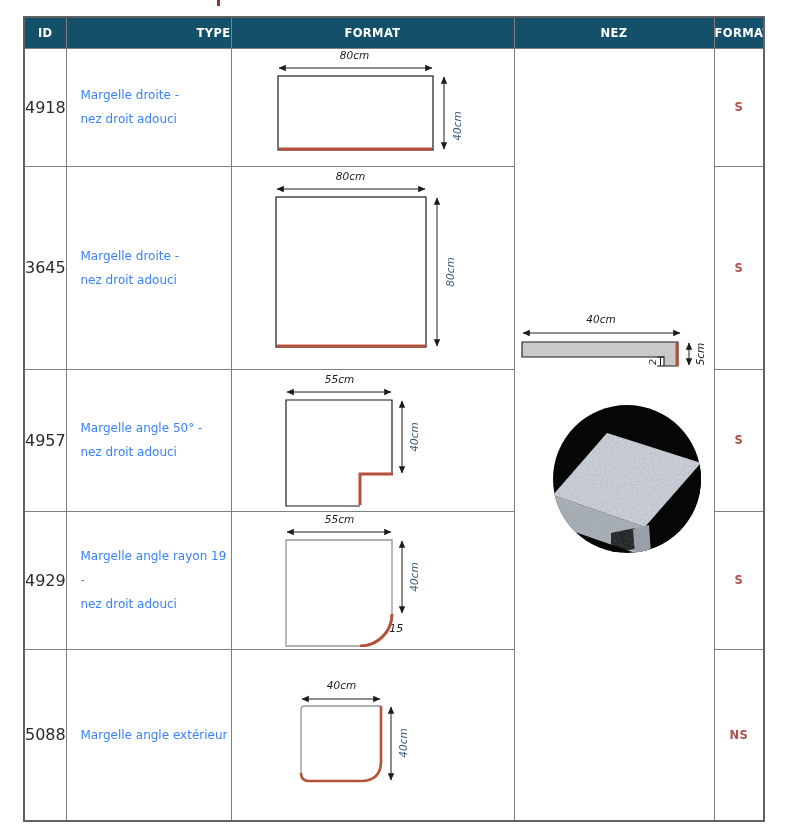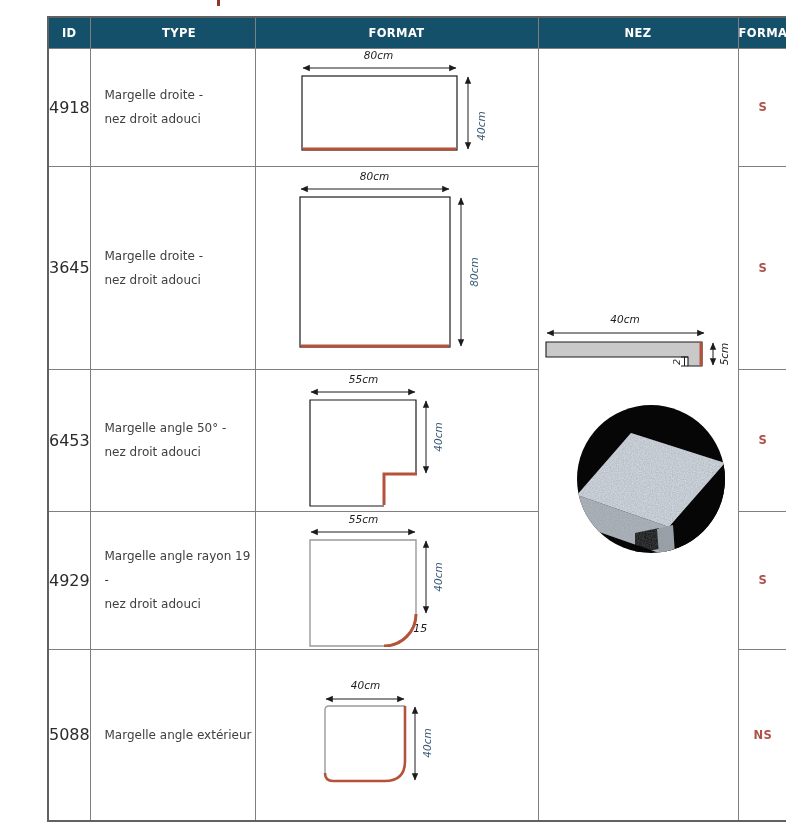--- a/index.html
+++ b/index.html
@@ -2,36 +2,36 @@
 <html><head>
 <meta charset="utf-8">
 <style>
   html,body{margin:0;padding:0;}
   body{
     width:786px;height:835px;background:#ffffff;position:relative;overflow:hidden;
     font-family:"DejaVu Sans","Liberation Sans",sans-serif;
     -webkit-font-smoothing:antialiased;
   }
   .artifact{position:absolute;left:217px;top:0;width:3px;height:6px;background:#963232;}
-  .tablewrap{position:absolute;left:23px;top:16px;width:740px;margin-left:24px;}
+  .tablewrap{position:absolute;left:23px;top:16px;width:740px;}
   table{
     border-collapse:collapse;table-layout:fixed;width:740px;
     border:2px solid #5f6163;
   }
   th,td{border:1px solid #7f7f7f;padding:0;vertical-align:middle;overflow:hidden;}
   thead tr{height:31px;}
   th{
     background:#15506a;color:#ffffff;font-size:11.5px;font-weight:bold;
     letter-spacing:0.4px;text-align:center;
   }
-  th.type{text-align:center;padding-left:13px;}
+  th.type{text-align:right;padding-left:13px;}
   tr.r1{height:118px;} tr.r2{height:203px;} tr.r3{height:142px;}
   tr.r4{height:138px;} tr.r5{height:172px;}
   td.id{text-align:center;font-size:16px;color:#2b2b2b;}
-  td.type{font-size:12px;color:#404040;padding-left:14px;line-height:24px;}
+  td.type{font-size:12px;color:#3b82f6;padding-left:14px;line-height:24px;}
   td.format{text-align:center;}
   td.force{text-align:center;font-size:11.5px;font-weight:600;color:#ad5149;letter-spacing:0.3px;}
   td.nez{text-align:center;}
   .nezflex{display:flex;flex-direction:column;align-items:center;justify-content:center;gap:18px;height:100%;}
   .diagram{display:inline-block;position:relative;vertical-align:middle;font-style:italic;}
   .diagram svg.dsvg{position:absolute;left:0;}
   .hlabel{position:absolute;transform:translateX(-50%);font-size:10.5px;color:#1c1c1c;white-space:nowrap;}
   .vlabel{position:absolute;transform:translate(-50%,-50%) rotate(-90deg);font-size:10.5px;color:#3c5a77;white-space:nowrap;}
   .vlabel.dark{color:#1c1c1c;}
   .vlabel.tiny{font-size:9.5px;}
@@ -160,21 +160,21 @@
             <rect class="shape-black" x="3" y="14" width="150" height="150"></rect>
             <line class="redline" x1="4" y1="163" x2="152" y2="163"></line>
             <line class="dim" x1="164" y1="15" x2="164" y2="163" marker-start="url(#arw)" marker-end="url(#arw)"></line>
           </svg>
         </div>
       </td>
       <td class="force">S</td>
     </tr>
 
     <tr class="r3">
-      <td class="id">6453</td>
+      <td class="id">4957</td>
       <td class="type">
         <div>Margelle angle 50° -</div>
         <div>nez droit adouci</div>
       </td>
       <td class="format">
         <div class="diagram" style="width:180px;height:134px">
           <span class="hlabel" style="left:57px;top:0">55cm</span>
           <span class="vlabel" style="left:131px;top:64px">40cm</span>
           <svg class="dsvg" style="top:13px" width="180" height="121">
             <line class="dim" x1="4" y1="6" x2="108" y2="6" marker-start="url(#arw)" marker-end="url(#arw)"></line>

